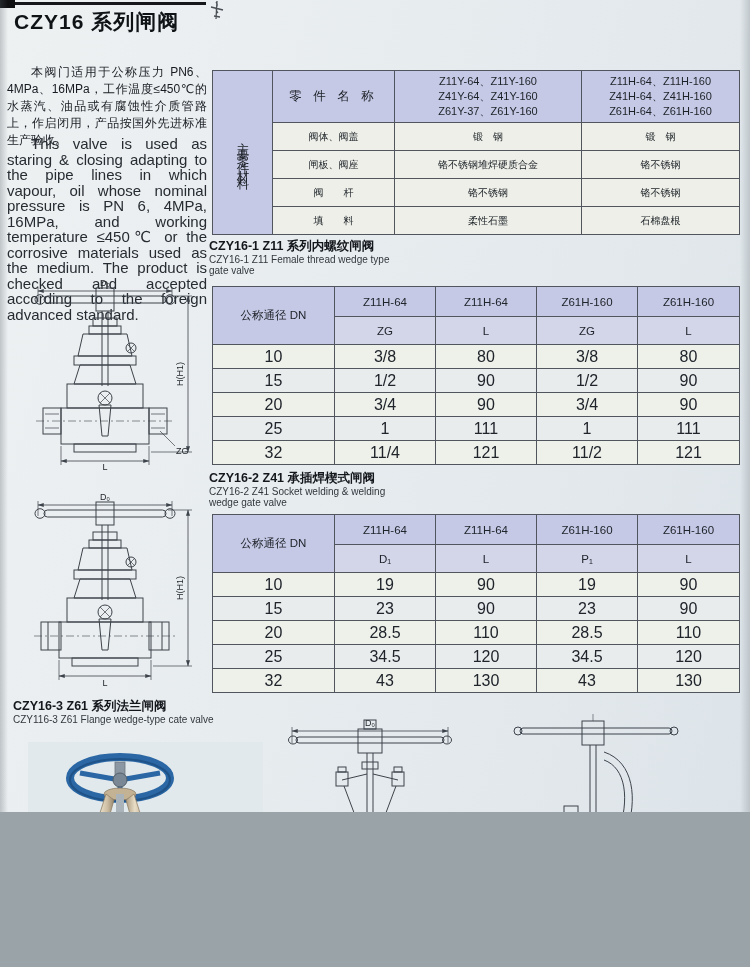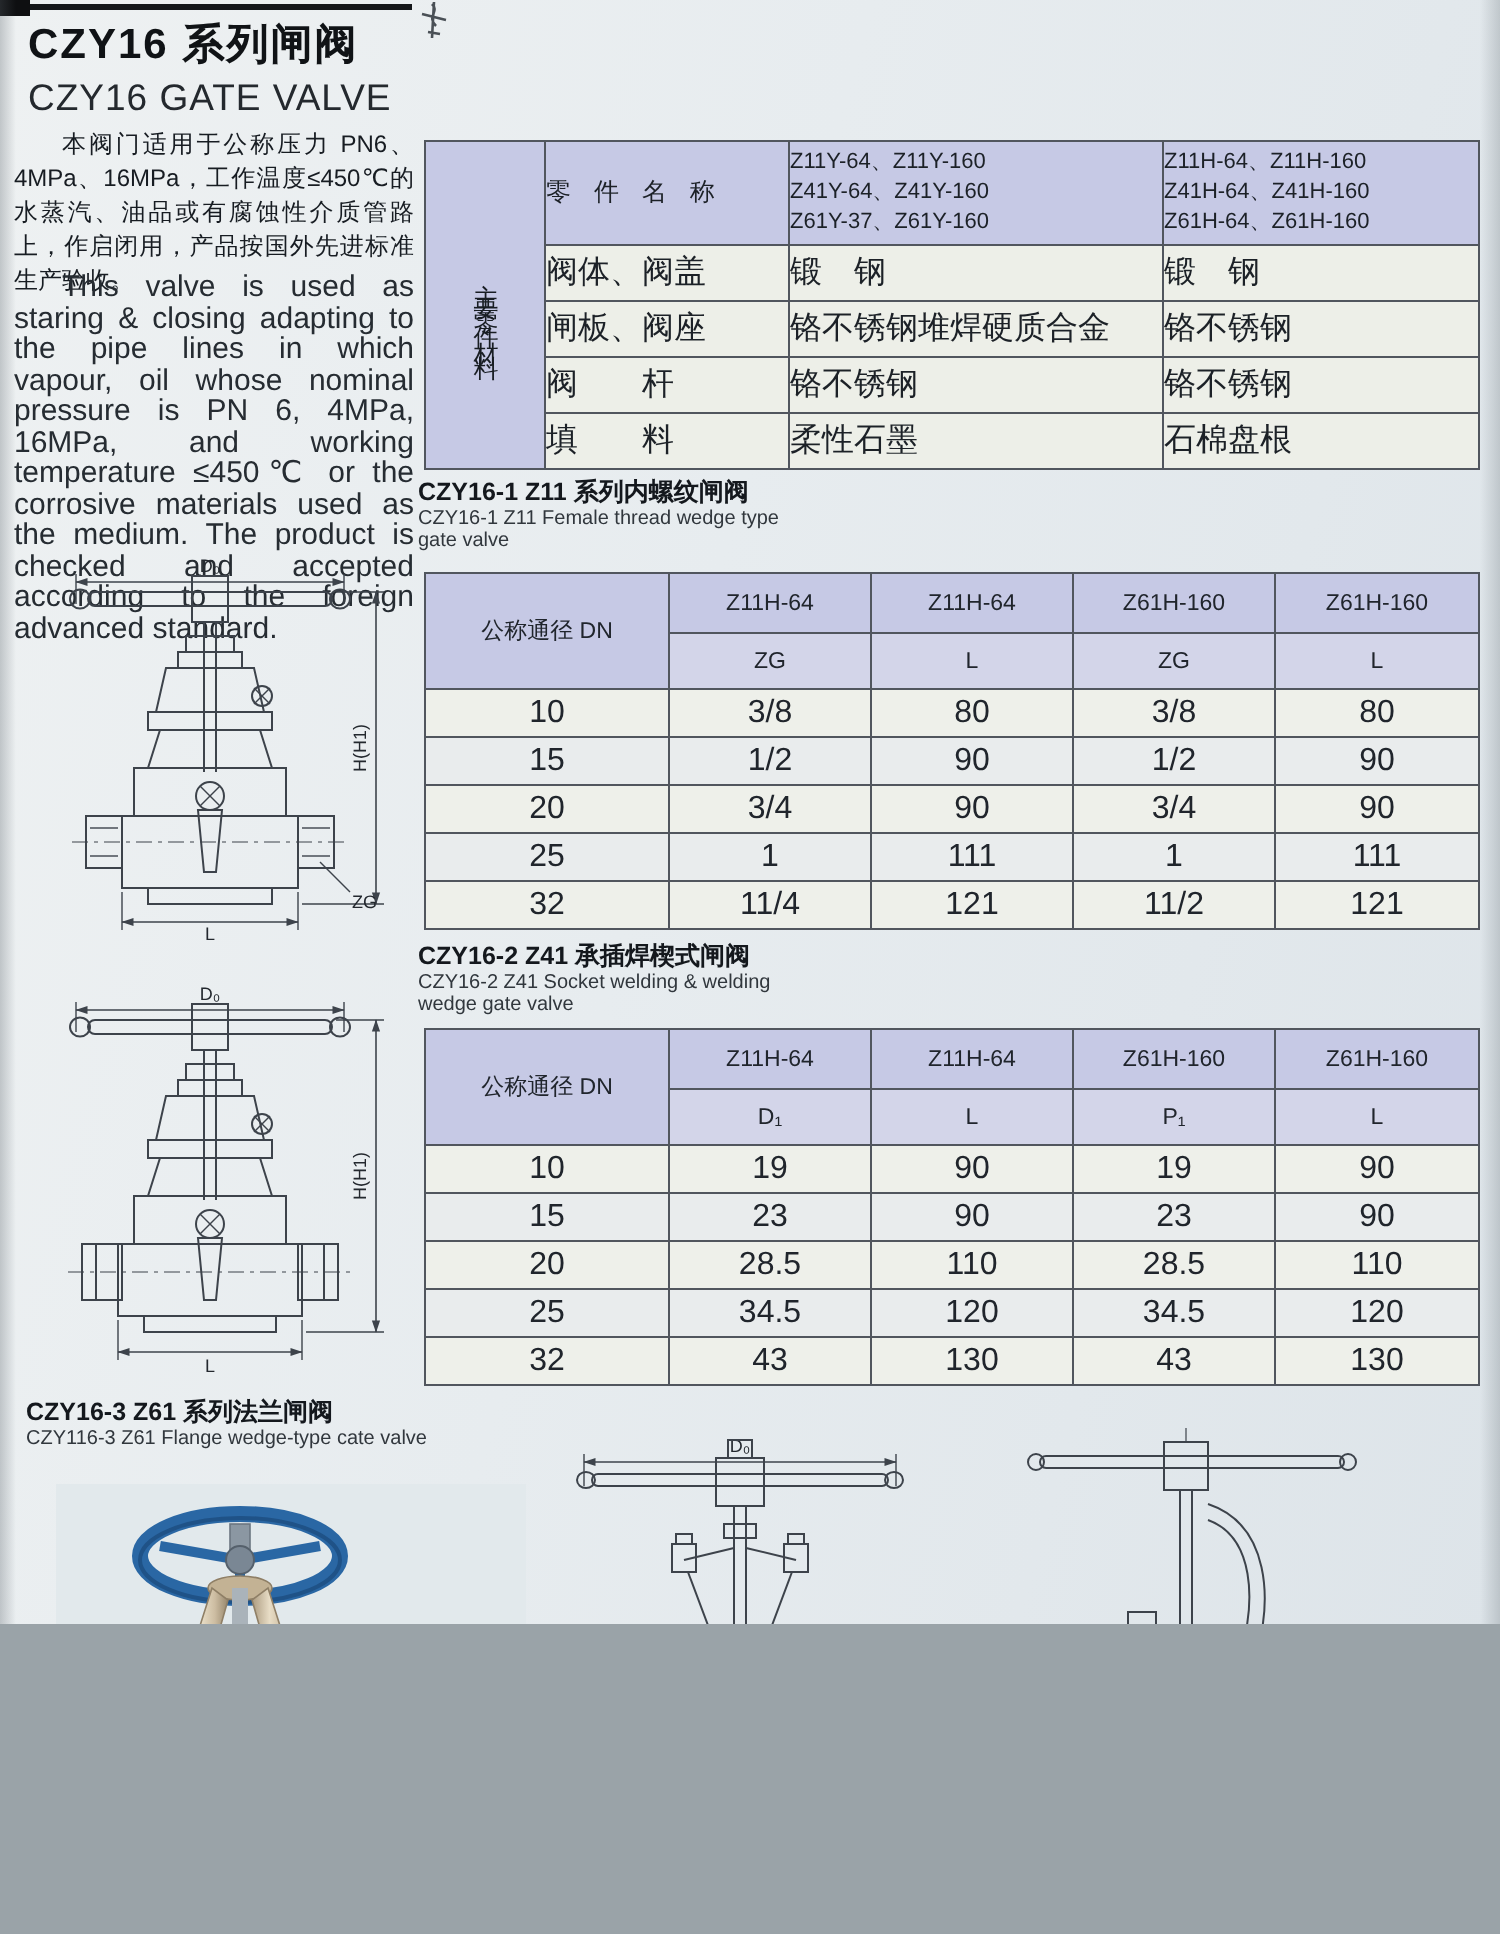--- a/index.html
+++ b/index.html
@@ -22,26 +22,26 @@
   .title-en{left:14px;top:38px;font-size:18.5px;color:#24292e;letter-spacing:.5px;}
   .intro-zh{left:7px;top:64px;width:200px;font-size:12px;line-height:17px;text-align:justify;text-indent:2em;color:#171c22;margin:0;}
   .intro-en{left:7px;top:136px;width:200px;font-size:15px;line-height:15.5px;text-align:justify;text-indent:1.6em;color:#262c32;margin:0;}
 
   .sec-zh{font-size:12.5px;font-weight:bold;color:#14181d;}
   .sec-en{font-size:10px;color:#31373d;line-height:11px;}
 
   
   table{border-collapse:collapse;table-layout:fixed;}
   .t1{left:212px;top:70px;width:527px;border:1.5px solid #434851;}
-  .t1 td{border:1px solid #51565e;text-align:left;vertical-align:middle;padding:0;}
+  .t1 td{border:1px solid #51565e;text-align:center;vertical-align:middle;padding:0;}
   .hd{background:#c6c9e5;}
   .vert{writing-mode:vertical-lr;text-orientation:upright;letter-spacing:7px;font-size:12.5px;margin:0 auto;color:#181d23;}
   .name-h{font-size:12.5px;letter-spacing:4px;}
   .models{font-size:11px;line-height:15px;}
-  .bcell{background:#edefe8;font-size:16px;height:27px;}
+  .bcell{background:#edefe8;font-size:10px;height:27px;}
 
   .dimtab{width:527px;border:1.5px solid #434851;text-align:center;color:#20252c;}
   .dimtab td{border:1px solid #51565e;padding:0;vertical-align:middle;}
   .mrow td{background:#c6c9e5;height:29px;font-size:11.5px;}
   .prow td{background:#d3d5e9;height:27px;font-size:11.5px;}
   .dncell{background:#c6c9e5;font-size:12px;}
   .brow td{background:#eef0ea;height:23px;font-size:16px;}
   .alt td{background:#e9eced;}
 
   
@@ -80,21 +80,20 @@
   <svg class="abs" style="left:206px;top:0" width="22" height="26" viewBox="0 0 22 26">
     <path d="M10,2 c4,4 -3,6 2,11 m-7,-6 l12,3 m-6,-9 l-1,18 m-2,-3 l6,1" fill="none" stroke="#4a5056" stroke-width="1.3"></path>
   </svg>
   <div class="abs left-shade"></div>
   <div class="abs right-shade"></div>
   <div class="abs bottom-band"></div>
   <div class="abs bottom-dark"></div>
   <div class="abs blue-tick"></div>
 
   <div class="abs title-zh">CZY16 系列闸阀</div>
-  <div class="abs title-en">CZY16 GATE VALVE</div>
   <p class="abs intro-zh">本阀门适用于公称压力 PN6、4MPa、16MPa，工作温度≤450℃的水蒸汽、油品或有腐蚀性介质管路上，作启闭用，产品按国外先进标准生产验收。</p>
   <p class="abs intro-en">This valve is used as staring &amp; closing adapting to the pipe lines in which vapour, oil whose nominal pressure is PN 6, 4MPa, 16MPa, and working temperature ≤450℃ or the corrosive materials used as the medium. The product is checked and accepted according to the foreign advanced standard.</p>
 
   <table class="abs t1">
     <colgroup>
         <col style="width:60px">
         <col style="width:122px">
         <col style="width:187px">
         <col style="width:158px">
       </colgroup>

